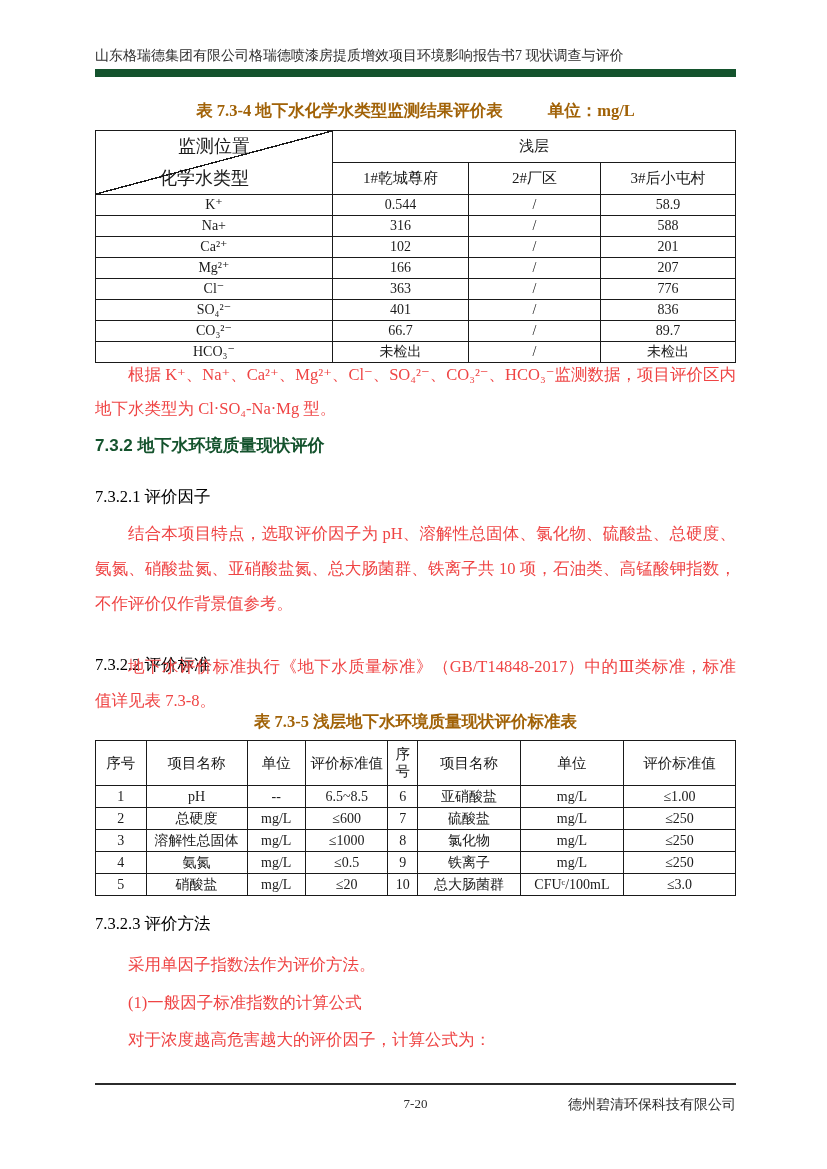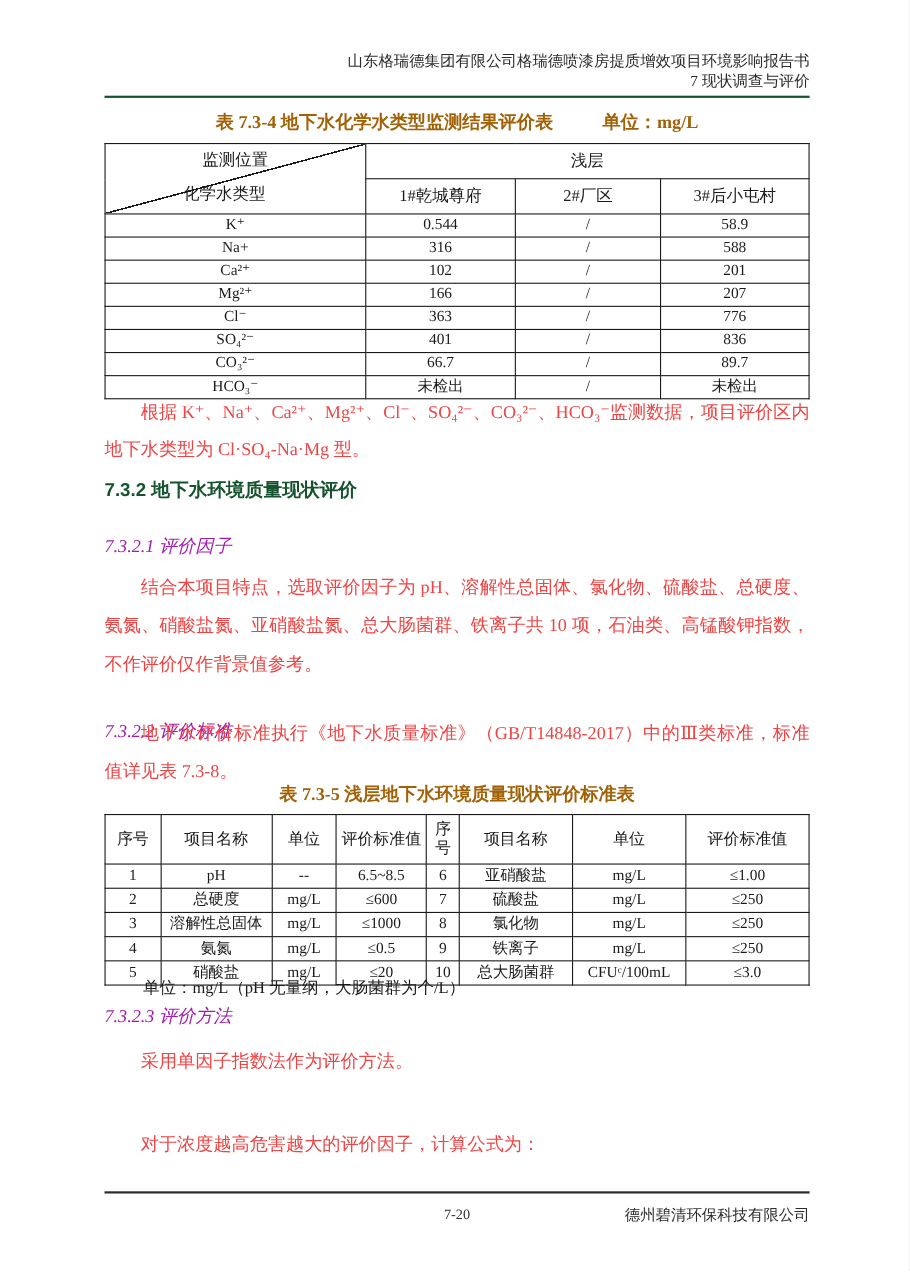--- a/index.html
+++ b/index.html
@@ -10,25 +10,24 @@
     background: #ffffff;
     color: #1a1a1a;
     font-family: "Liberation Serif", "DejaVu Serif", serif;
     overflow: hidden;
   }
   .content-x { left: 95px; width: 641px; }
 
   
   .doc-header {
     position: absolute; top: 47px;
-    display: flex; justify-content: center; align-items: flex-end;
+    display: flex; justify-content: flex-start; align-items: flex-end;
     font-size: 14px; color: #2b2b2b;
-    border-bottom: 2px solid #14532d;
+    border-bottom: 8px solid #14532d;
     padding-bottom: 4px;
-    flex-direction: column;
   }
 
   
   .tbl-title {
     position: absolute; text-align: center;
     font-weight: bold; font-size: 16.5px; color: #a16207;
   }
   .tbl-title .unit { margin-left: 45px; }
 
   
@@ -44,21 +43,21 @@
   .t1 .drow td { height: 20px; line-height: 20px; font-size: 14px; }
 
   .diag-cell { position: relative; padding: 0; }
   .diag-bg {
     position: absolute; inset: 0;
     background: linear-gradient(to bottom right,
       transparent calc(50% - 0.7px), #1a1a1a calc(50% - 0.7px),
       #1a1a1a calc(50% + 0.7px), transparent calc(50% + 0.7px));
   }
   .diag-top, .diag-bottom {
-    position: relative; height: 31px; line-height: 31px; font-size: 15px; font-family: Liberation Mono, monospace;
+    position: relative; height: 31px; line-height: 31px; font-size: 18px;
   }
   .diag-bottom { height: 32px; line-height: 32px; transform: translateX(-10px); }
 
   .t2 { position: absolute; top: 740px; font-size: 14px; }
   .t2 .hrow td { height: 44px; font-size: 14.5px; line-height: 17px; white-space: normal; }
   .t2 .drow td { height: 21px; line-height: 21px; }
 
   .tbl-note {
     position: absolute; top: 889px; left: 130px;
     font-size: 15px; color: #1a1a1a;
@@ -67,21 +66,21 @@
   
   .para {
     position: absolute;
     font-size: 16.5px; line-height: 34px;
     text-align: justify; text-indent: 2em; color: #ef4444;
   }
   .h-bold {
     position: absolute; font-weight: bold; font-size: 17px; color: #14532d;
     font-family: "Liberation Sans", "DejaVu Sans", sans-serif;
   }
-  .h-sub { position: absolute; font-size: 16.5px; color: #a21caf; font-style: italic; }
+  .h-sub { position: absolute; font-size: 16.5px; color: #000000; }
 
   
   .doc-footer-rule {
     position: absolute; top: 1083px;
     border-top: 2px solid #2b2b2b;
   }
   .doc-footer {
     position: absolute; top: 1096px;
     font-size: 14px; color: #2b2b2b;
   }
@@ -265,24 +264,24 @@
       <td>mg/L</td>
       <td>≤20</td>
       <td>10</td>
       <td>总大肠菌群</td>
       <td>CFUᶜ/100mL</td>
       <td>≤3.0</td>
     </tr>
   </tbody>
     </table>
 
-  <div class="tbl-note">单位：mg/L（pH 无量纲，大肠菌群为个/L）</div>
 
   <div class="h-sub content-x" style="top:913px;">7.3.2.3 评价方法</div>
   <div class="para content-x" style="top:948px;">采用单因子指数法作为评价方法。</div>
+  <div class="para content-x" style="top:986px;">(1)一般因子标准指数的计算公式</div>
   <div class="para content-x" style="top:1023px;">对于浓度越高危害越大的评价因子，计算公式为：</div>
 
   <div class="doc-footer-rule content-x"></div>
   <div class="doc-footer content-x">
     <span class="pageno">7-20</span>
     <span class="company">德州碧清环保科技有限公司</span>
   </div>
 
 </div>
 

